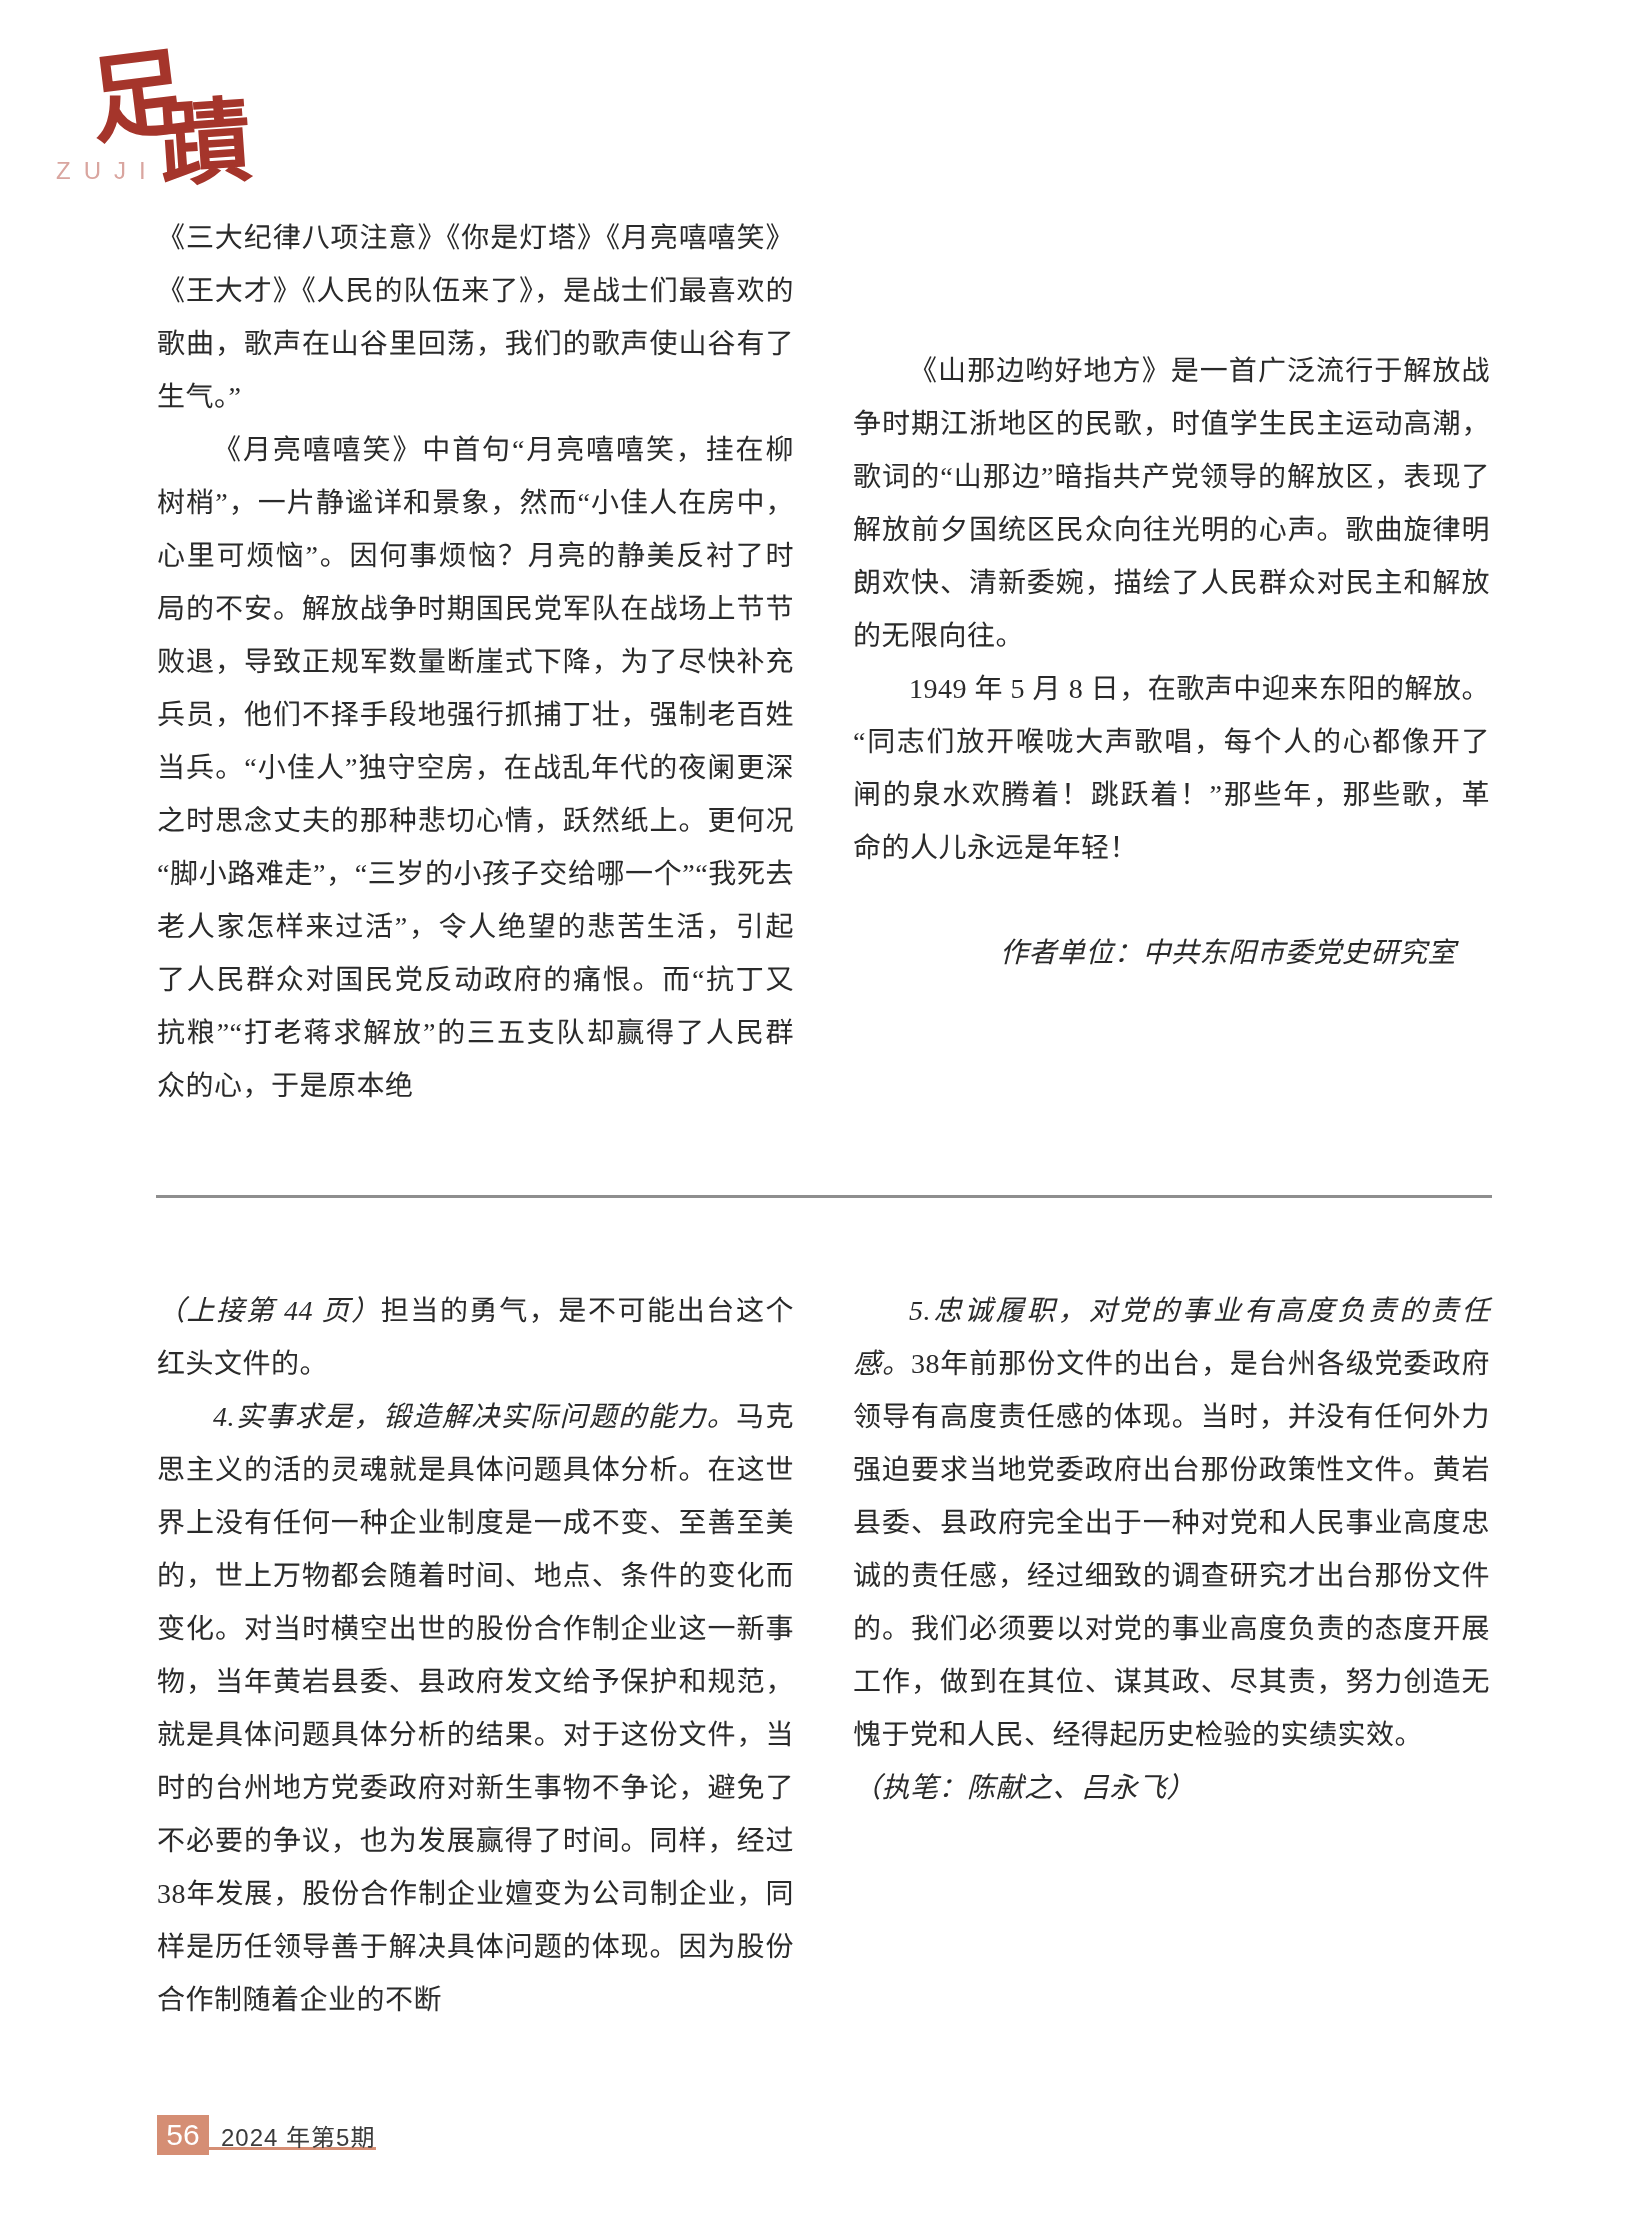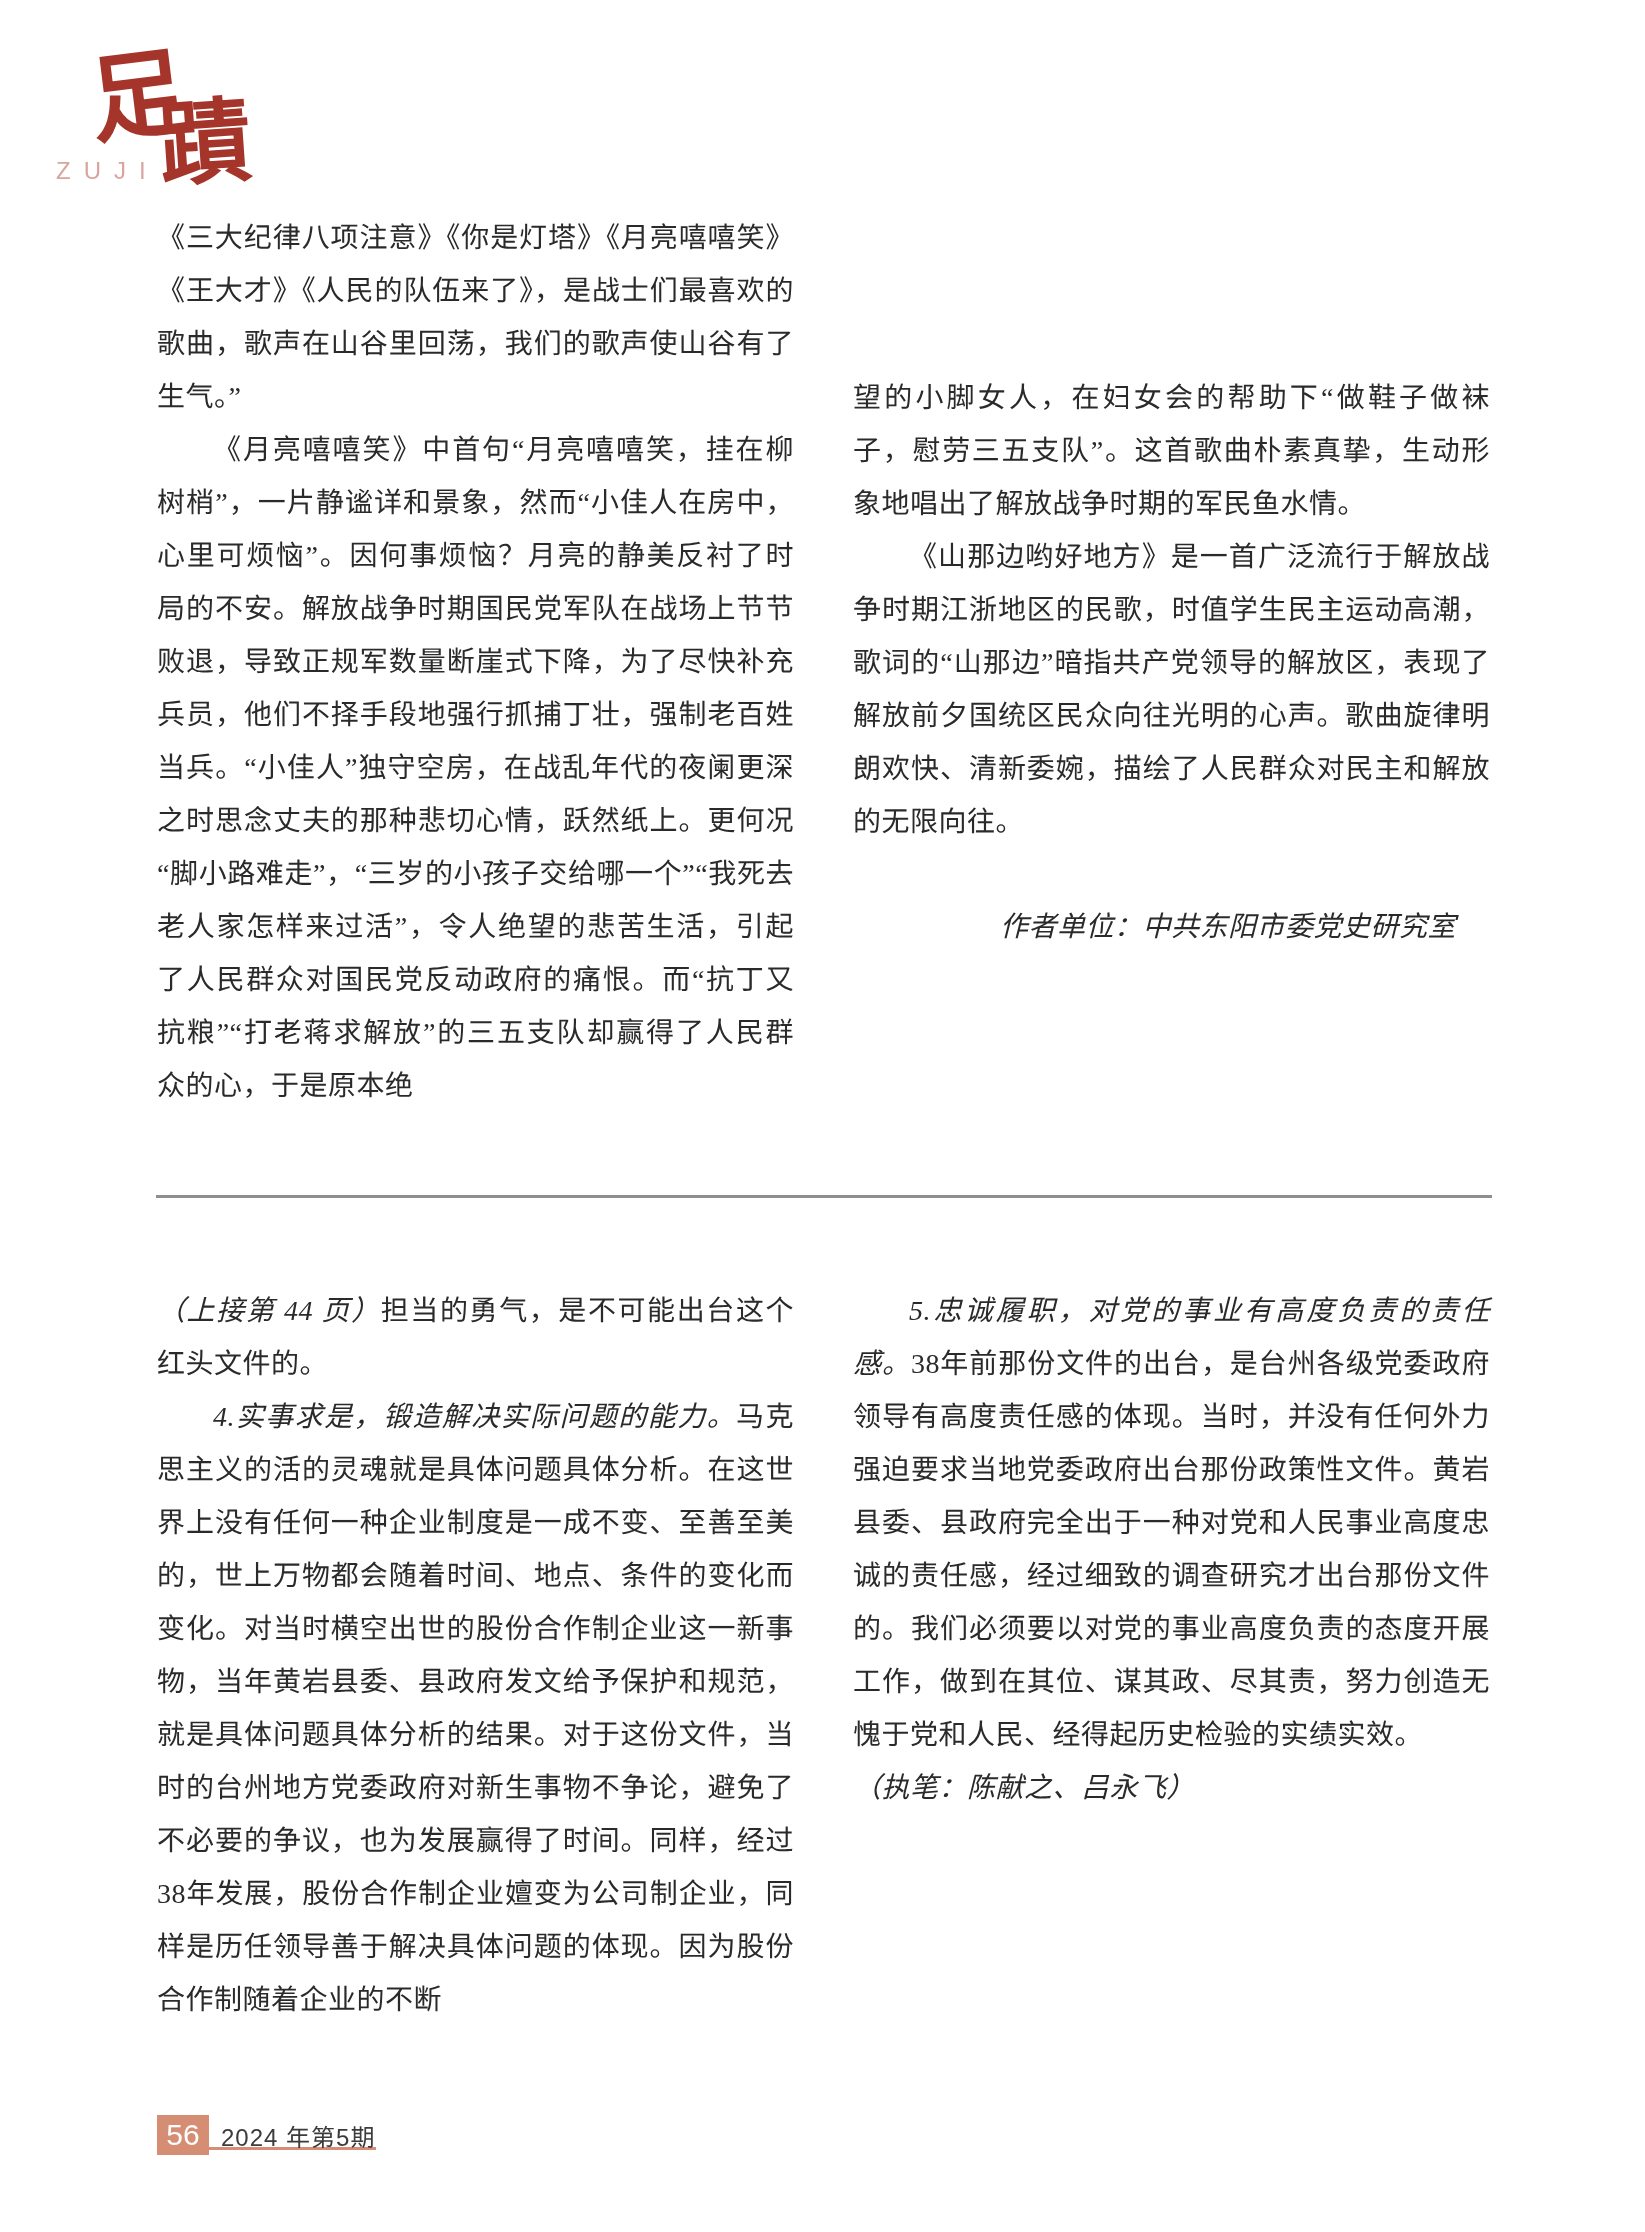--- a/index.html
+++ b/index.html
@@ -79,22 +79,22 @@
     <span class="logo-char logo-ji">蹟</span>
     <span class="logo-sub">ZUJI</span>
   </div>
 
   <div class="cols top-cols">
     <div class="col">
       <p>《三大纪律八项注意》《你是灯塔》《月亮嘻嘻笑》《王大才》《人民的队伍来了》，是战士们最喜欢的歌曲，歌声在山谷里回荡，我们的歌声使山谷有了生气。”</p>
       <p class="indent">《月亮嘻嘻笑》中首句“月亮嘻嘻笑，挂在柳树梢”，一片静谧详和景象，然而“小佳人在房中，心里可烦恼”。因何事烦恼？月亮的静美反衬了时局的不安。解放战争时期国民党军队在战场上节节败退，导致正规军数量断崖式下降，为了尽快补充兵员，他们不择手段地强行抓捕丁壮，强制老百姓当兵。“小佳人”独守空房，在战乱年代的夜阑更深之时思念丈夫的那种悲切心情，跃然纸上。更何况“脚小路难走”，“三岁的小孩子交给哪一个”“我死去老人家怎样来过活”，令人绝望的悲苦生活，引起了人民群众对国民党反动政府的痛恨。而“抗丁又抗粮”“打老蒋求解放”的三五支队却赢得了人民群众的心，于是原本绝</p>
     </div>
     <div class="col">
-      <p>望的小脚女人，在妇女会的帮助下“做鞋子做袜子，慰劳三五支队”。这首歌曲朴素真挚，生动形象地唱出了解放战争时期的军民鱼水情。</p>
       <p class="indent">《山那边哟好地方》是一首广泛流行于解放战争时期江浙地区的民歌，时值学生民主运动高潮，歌词的“山那边”暗指共产党领导的解放区，表现了解放前夕国统区民众向往光明的心声。歌曲旋律明朗欢快、清新委婉，描绘了人民群众对民主和解放的无限向往。</p>
+      <p class="indent">1949 年 5 月 8 日，在歌声中迎来东阳的解放。“同志们放开喉咙大声歌唱，每个人的心都像开了闸的泉水欢腾着！跳跃着！”那些年，那些歌，革命的人儿永远是年轻！</p>
       <p class="author-line">作者单位：中共东阳市委党史研究室</p>
     </div>
   </div>
 
   <div class="divider"></div>
 
   <div class="cols bot-cols">
     <div class="col">
       <p><span class="kai">（上接第 44 页）</span><span>担当的勇气，是不可能出台这个红头文件的。</span></p>
       <p class="indent"><span class="kai">4.实事求是，锻造解决实际问题的能力。</span><span>马克思主义的活的灵魂就是具体问题具体分析。在这世界上没有任何一种企业制度是一成不变、至善至美的，世上万物都会随着时间、地点、条件的变化而变化。对当时横空出世的股份合作制企业这一新事物，当年黄岩县委、县政府发文给予保护和规范，就是具体问题具体分析的结果。对于这份文件，当时的台州地方党委政府对新生事物不争论，避免了不必要的争议，也为发展赢得了时间。同样，经过38年发展，股份合作制企业嬗变为公司制企业，同样是历任领导善于解决具体问题的体现。因为股份合作制随着企业的不断</span></p>

